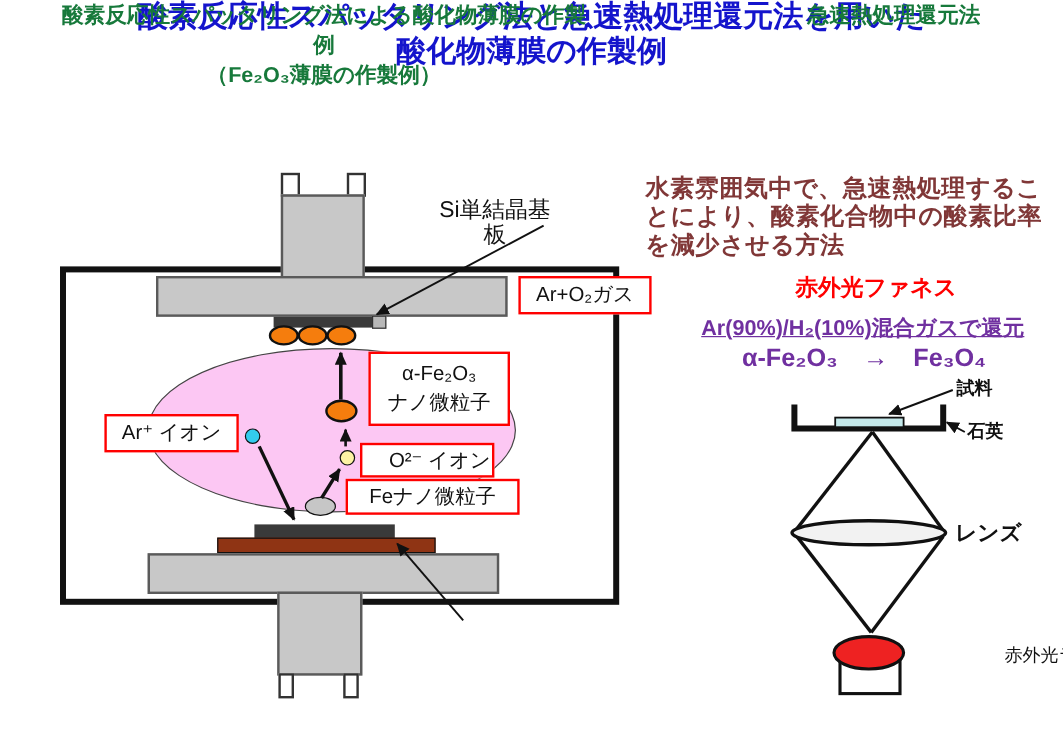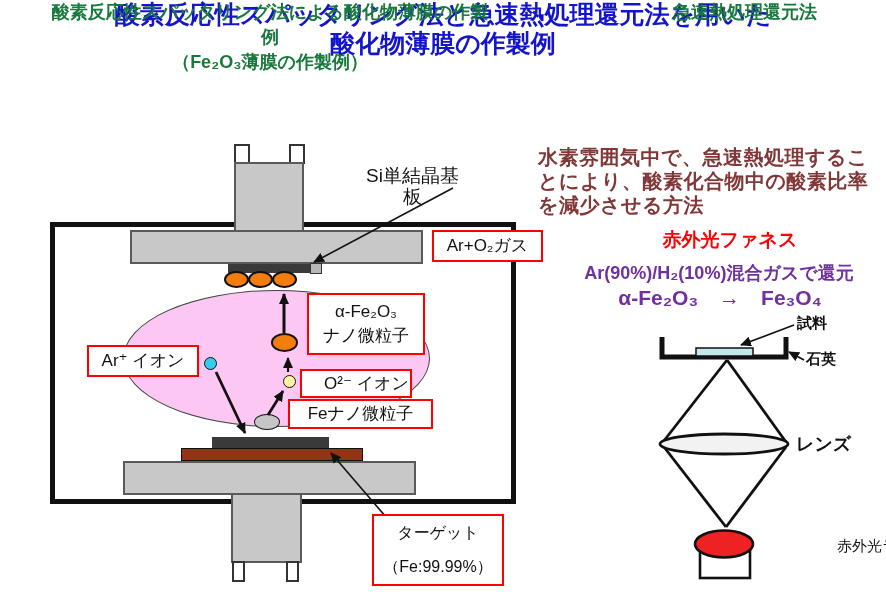--- a/index.html
+++ b/index.html
@@ -45,21 +45,21 @@
     <div class="green-h">急速熱処理還元法</div>
   </div>
 
   <div class="abs ctr furnace-title" style="left:630px;top:227px;width:200px;">赤外光ファネス</div>
 
   <div class="abs" style="left:538px;top:145px;width:348px;">
     <div class="desc-line">水素雰囲気中で、急速熱処理するこ</div>
     <div class="desc-line">とにより、酸素化合物中の酸素比率</div>
     <div class="desc-line">を減少させる方法</div>
   </div>
-  <div class="abs ctr purple-line" style="left:552px;top:261px;width:334px;font-size:18px;">Ar(90%)/H₂(10%)混合ガスで還元</div>
+  <div class="abs ctr purple-line" style="left:552px;top:261px;width:334px;font-size:18px;text-decoration:underline;">Ar(90%)/H₂(10%)混合ガスで還元</div>
   <div class="abs ctr purple-line" style="left:600px;top:284px;width:240px;font-size:21px;">α-Fe₂O₃　→　Fe₃O₄</div>
 
   <div class="abs" style="left:50px;top:222px;width:466px;height:282px;border:5px solid #111;background:#fff;"></div>
 
   <div class="abs white-foot" style="left:234px;top:144px;width:16px;height:20px;"></div>
   <div class="abs white-foot" style="left:289px;top:144px;width:16px;height:20px;"></div>
   <div class="abs gray-part" style="left:234px;top:162px;width:70px;height:70px;"></div>
   <div class="abs gray-part" style="left:130px;top:230px;width:293px;height:34px;"></div>
 
   <div class="abs" style="left:228px;top:264px;width:93px;height:9px;background:var(--c-dark);"></div>
@@ -122,24 +122,20 @@
   </div>
   <div class="abs rbox" style="left:87px;top:345px;width:112px;height:32px;">
     <div>Ar⁺ イオン</div>
   </div>
   <div class="abs rbox" style="left:300px;top:369px;width:112px;height:29px;padding-left:21px;">
     <div>O²⁻ イオン</div>
   </div>
   <div class="abs rbox" style="left:288px;top:399px;width:145px;height:30px;">
     <div>Feナノ微粒子</div>
   </div>
-  <div class="abs rbox" style="left:372px;top:514px;width:132px;height:72px;justify-content:space-around;font-size:16px;">
-    <div>ターゲット</div>
-    <div>（Fe:99.99%）</div>
-  </div>
 
   <div class="lbl" style="left:366px;top:165px;font-size:19px;line-height:21px;text-align:center;">
     <div>Si単結晶基</div>
     <div>板</div>
   </div>
 
   <div class="lbl" style="left:797px;top:314px;font-size:15px;font-weight:bold;">試料</div>
   <div class="lbl" style="left:806px;top:350px;font-size:15px;font-weight:bold;">石英</div>
   <div class="lbl" style="left:796px;top:432px;font-size:18px;font-weight:bold;">レンズ</div>
   <div class="lbl" style="left:796px;top:537px;font-size:15px;font-weight:normal;margin-left:41px;">赤外光ランプ</div>

